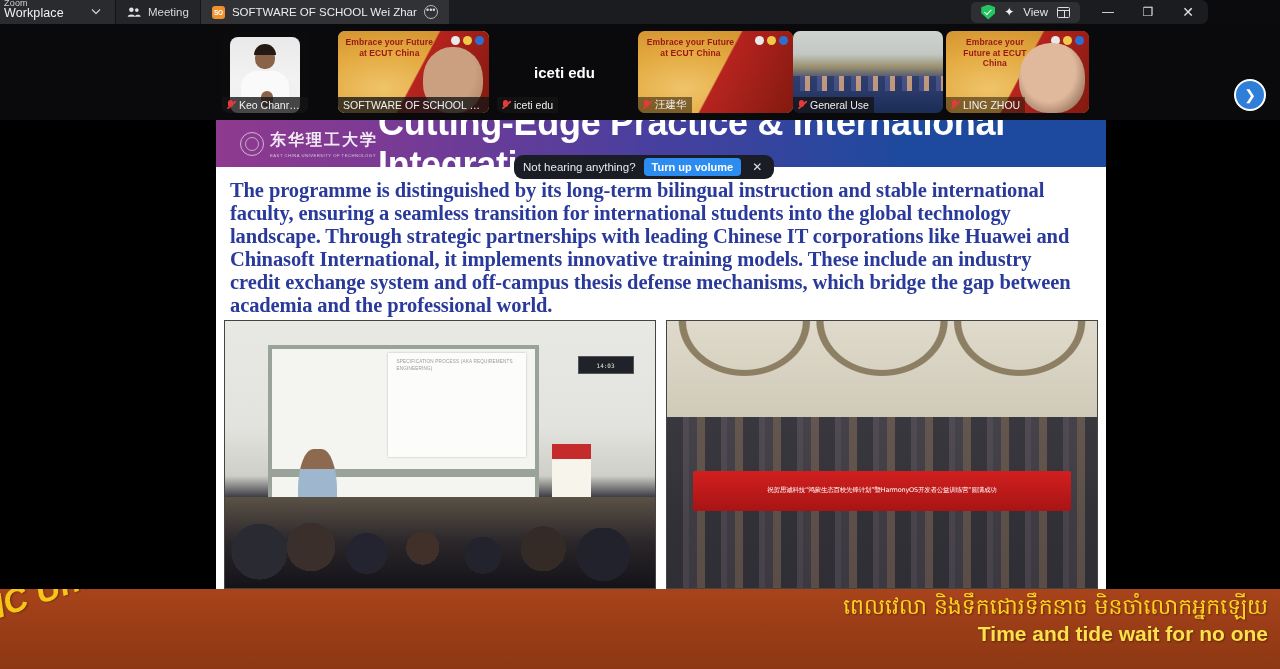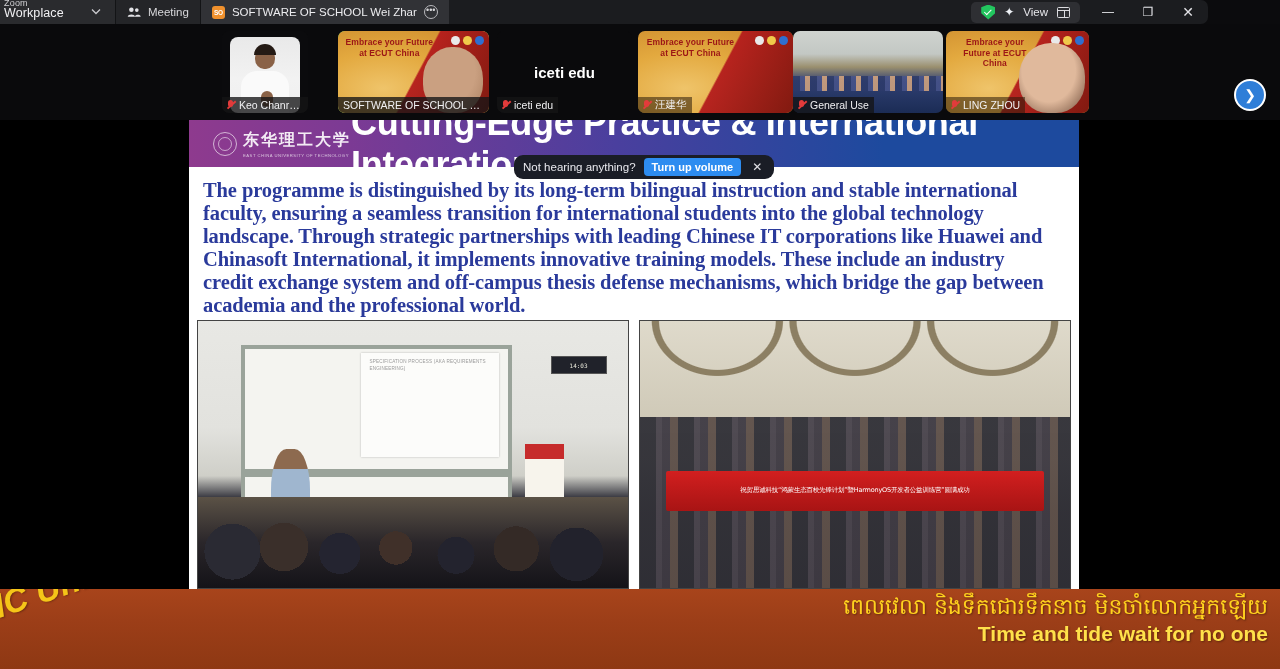--- a/index.html
+++ b/index.html
@@ -180,21 +180,21 @@
     display: flex; align-items: center; justify-content: center;
     color: #fff; font-size: 14px;
   }
 
   
   .stage {
     position: absolute; left: 0; top: 120px; width: 1280px; height: 469px;
     background: #000;
   }
   .slide {
-    position: absolute; left: 189px; top: 0; width: 890px; height: 469px;
+    position: absolute; left: 216px; top: 0; width: 890px; height: 469px;
     background: #fff; overflow: hidden;
   }
   .slide-header {
     position: relative; height: 47px; width: 100%;
     background: linear-gradient(90deg, #8e3a8e 0%, #7c3a94 18%, #4a3f9e 48%, #1d4a9e 78%, #1d4a9e 100%);
     display: flex; align-items: center;
   }
   .uni-logo {
     margin-left: 24px; display: flex; align-items: center; gap: 6px;
     flex: 0 0 auto;

